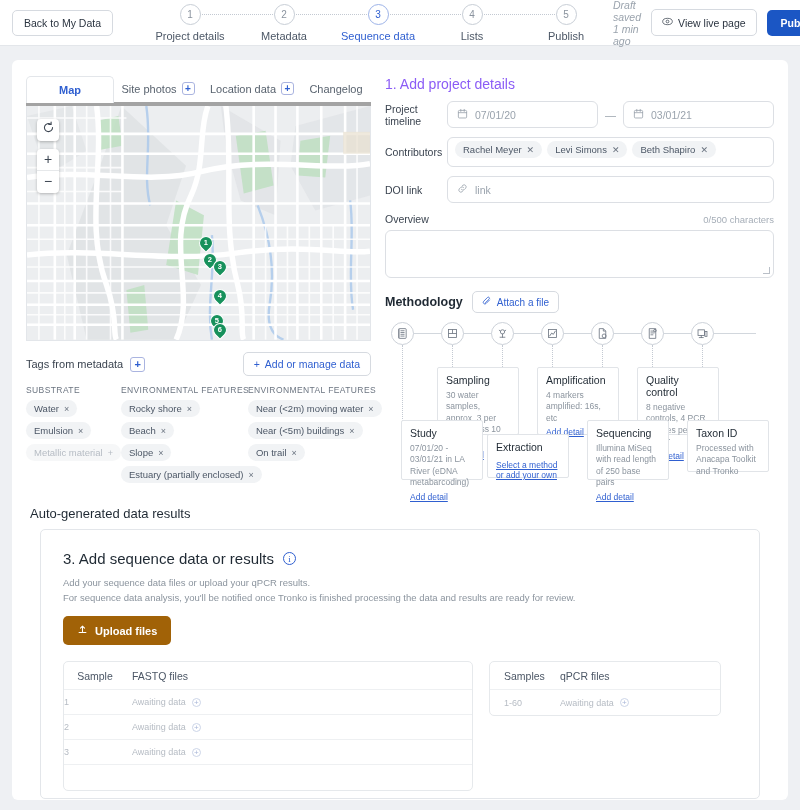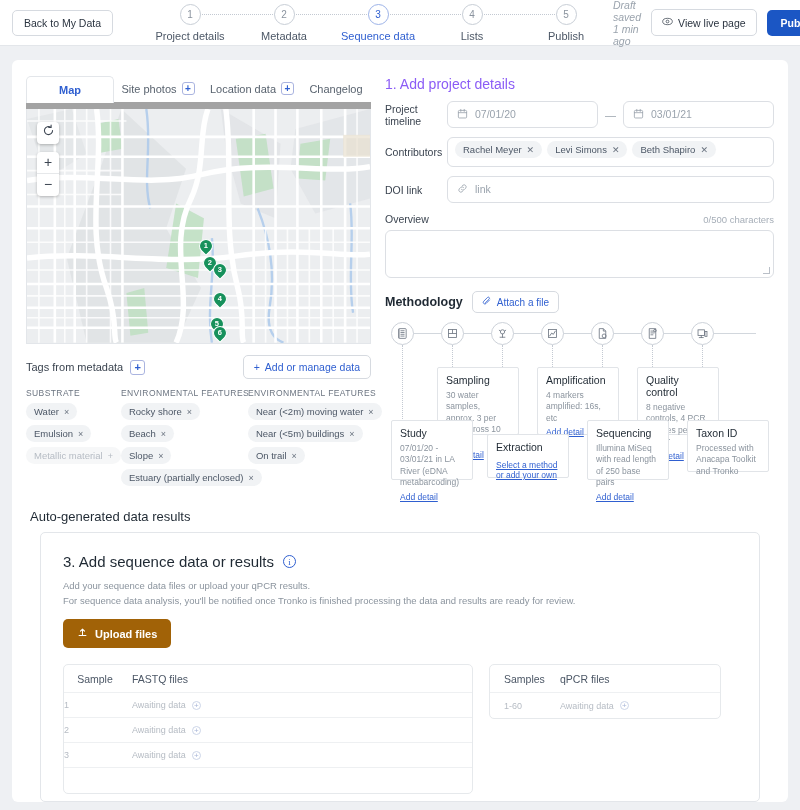--- a/index.html
+++ b/index.html
@@ -52,21 +52,21 @@
 
   
   .canvas { padding:14px 12px 0 12px; }
   .card-main { background:#fff; border-radius:6px; padding:14px 14px 0 14px; position:relative; min-height:740px; }
 
   .cols { display:flex; gap:14px; }
   .col-left { width:345px; flex:none; }
   .col-right { flex:1; }
 
   
-  .map-tabs { display:flex; align-items:flex-end; border-bottom:7px solid #a3a3a3; }
+  .map-tabs { display:flex; align-items:flex-end; border-bottom:4px solid #a3a3a3; }
   .map-tab {
     padding:7px 0; font-size:11px; color:#59636f; cursor:pointer;
     display:flex; align-items:center; justify-content:center; gap:5px;
     border:1px solid transparent; border-bottom:none;
   }
   .map-tab.t1 { width:88px; } .map-tab.t2 { width:88px; }
   .map-tab.t3 { width:100px; } .map-tab.t4 { width:68px; }
   .map-tab.active {
     color:#2f5fd0; font-weight:bold; background:#fff;
     border-color:#e3e6ea; border-radius:5px 5px 0 0; margin-bottom:-1px;
@@ -131,21 +131,21 @@
   .title-input {
     width:100%; border:1px solid #dcdfe4; border-radius:6px; padding:12px 13px;
     font-size:15px; font-weight:bold; color:#1f2933; font-family:inherit;
     outline:none; background:#fff;
   }
   .frow { display:flex; align-items:center; margin-top:9px; }
   .flabel { width:62px; font-size:10.5px; color:#3b4450; flex:none; }
   .finput {
     flex:1; border:1px solid #dcdfe4; border-radius:6px; padding:6px 9px;
     font-size:10.5px; color:#9aa3ad; background:#fff; display:flex;
-    gap:7px; min-height:25px; cursor:text;
+    align-items:center; gap:7px; min-height:25px; cursor:text;
   }
   .dash { margin:0 7px; color:#9aa3ad; }
   .contrib-box {
     flex:1; border:1px solid #dcdfe4; border-radius:6px; padding:3px 7px;
     display:flex; align-items:center; gap:5px; flex-wrap:wrap; min-height:25px;
   }
   .overview-head { display:flex; align-items:baseline; margin-top:10px; }
   .overview-head .flabel { width:auto; }
   .char-count { margin-left:auto; font-size:9.5px; color:#a6aeb8; }
   .overview-area {
@@ -603,21 +603,21 @@
           <h4>Amplification</h4>
           <p>4 markers amplified: 16s, etc</p>
           <a>Add detail</a>
         </div>
         <div class="mcard" style="left:252px; top:45px; height:68px;">
           <h4>Quality control</h4>
           <p>8 negative controls, 4 PCR libraries per primer</p>
           <a>Add detail</a>
         </div>
 
-        <div class="mcard" style="left:6px; top:98px; height:60px;">
+        <div class="mcard" style="left:16px; top:98px; height:60px;">
           <h4>Study</h4>
           <p>07/01/20 - 03/01/21 in LA River (eDNA metabarcoding)</p>
           <a>Add detail</a>
         </div>
         <div class="mcard" style="left:102px; top:112px; height:44px;">
           <h4>Extraction</h4>
           <a>Select a method or add your own</a>
         </div>
         <div class="mcard" style="left:202px; top:98px; height:60px;">
           <h4>Sequencing</h4>

